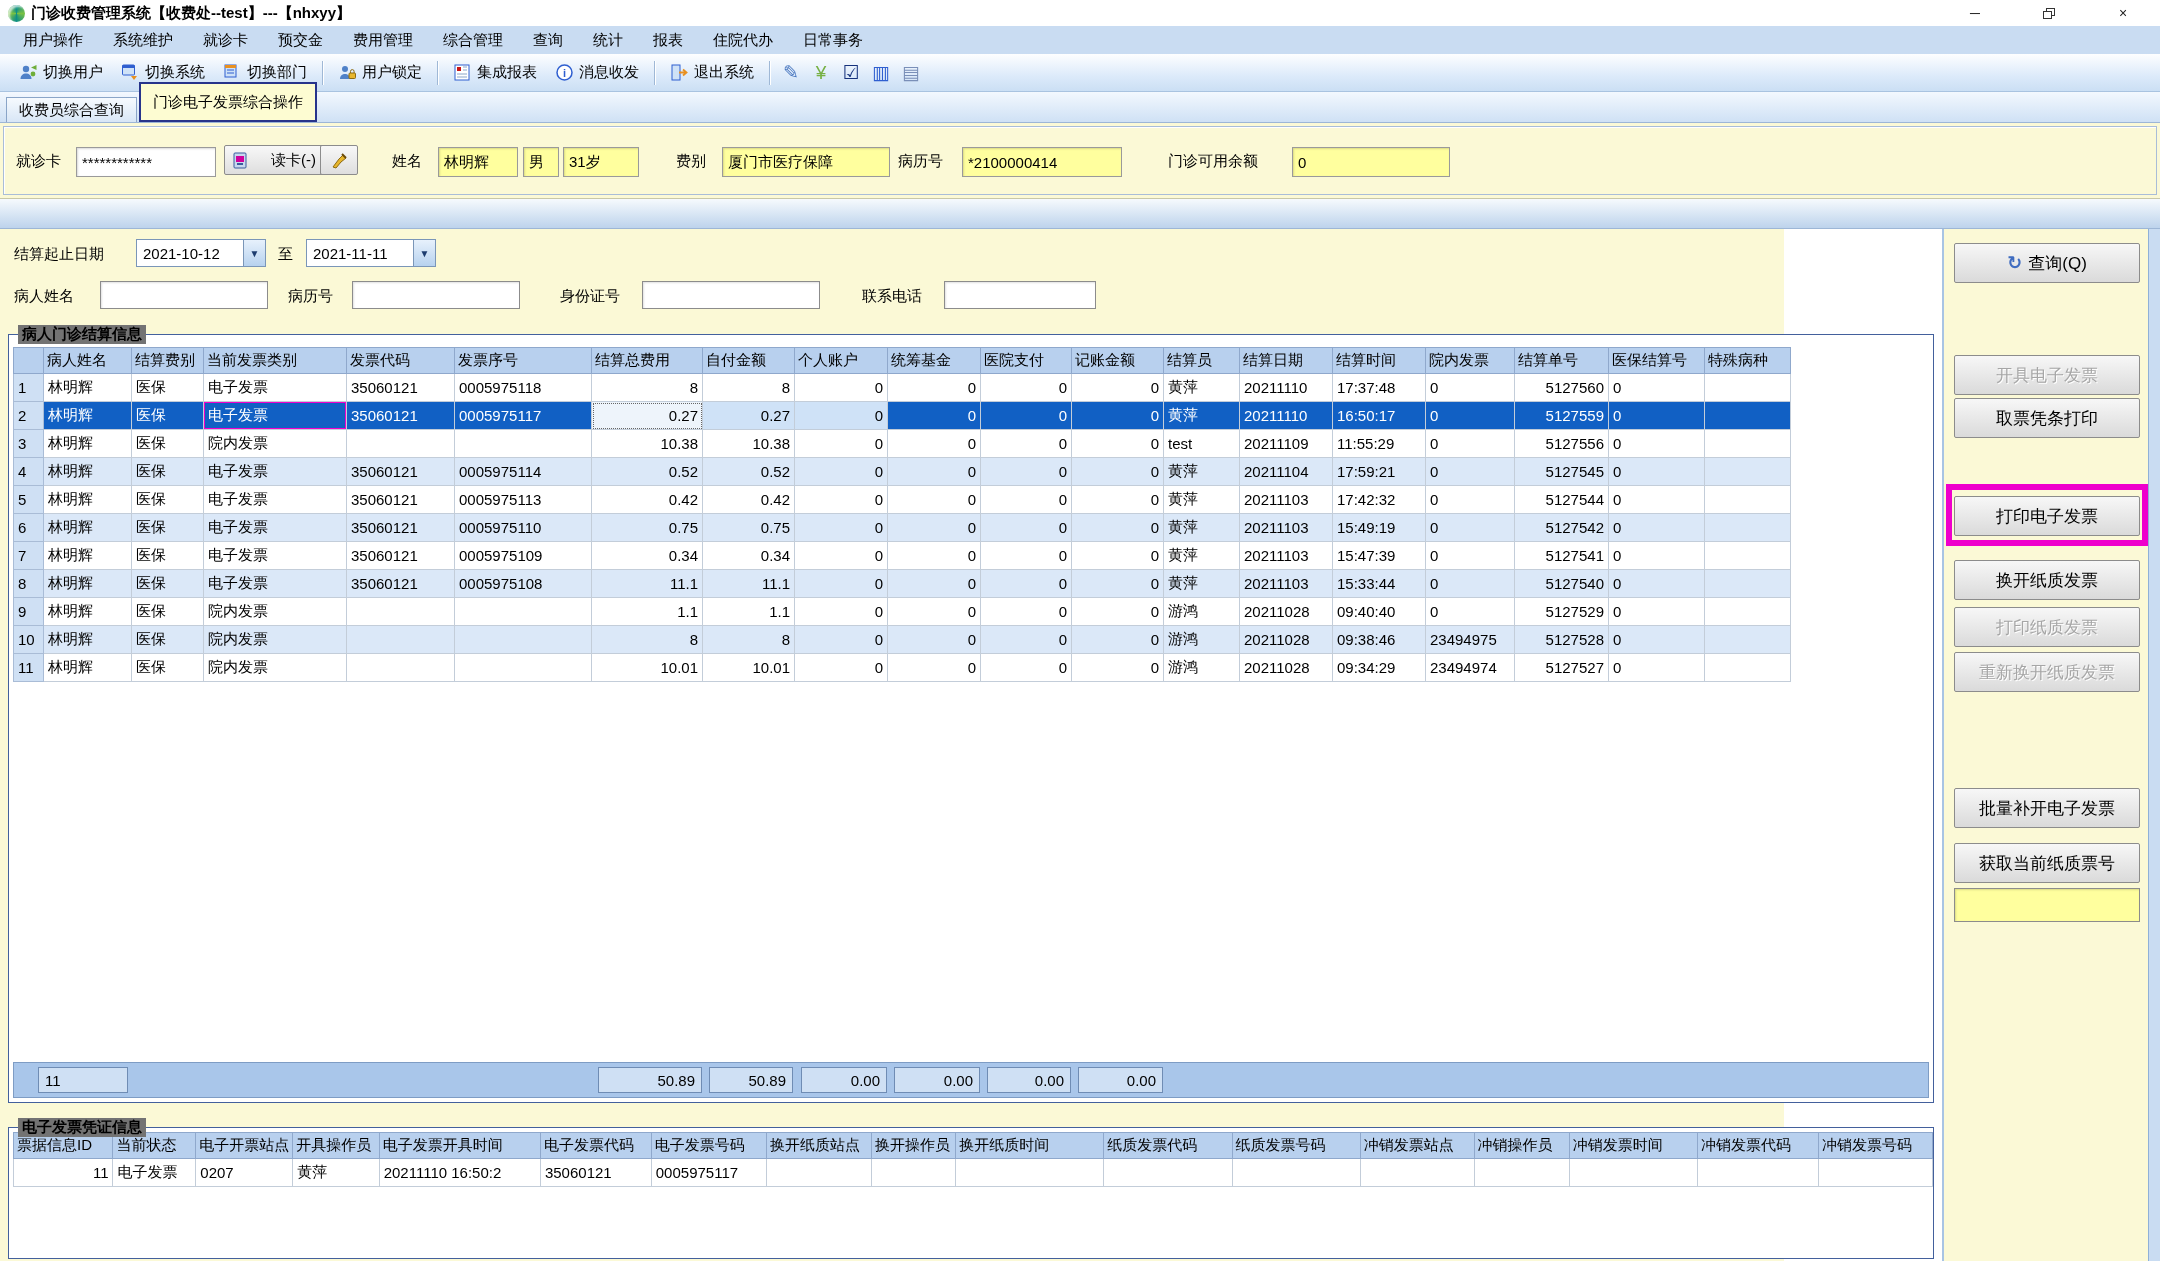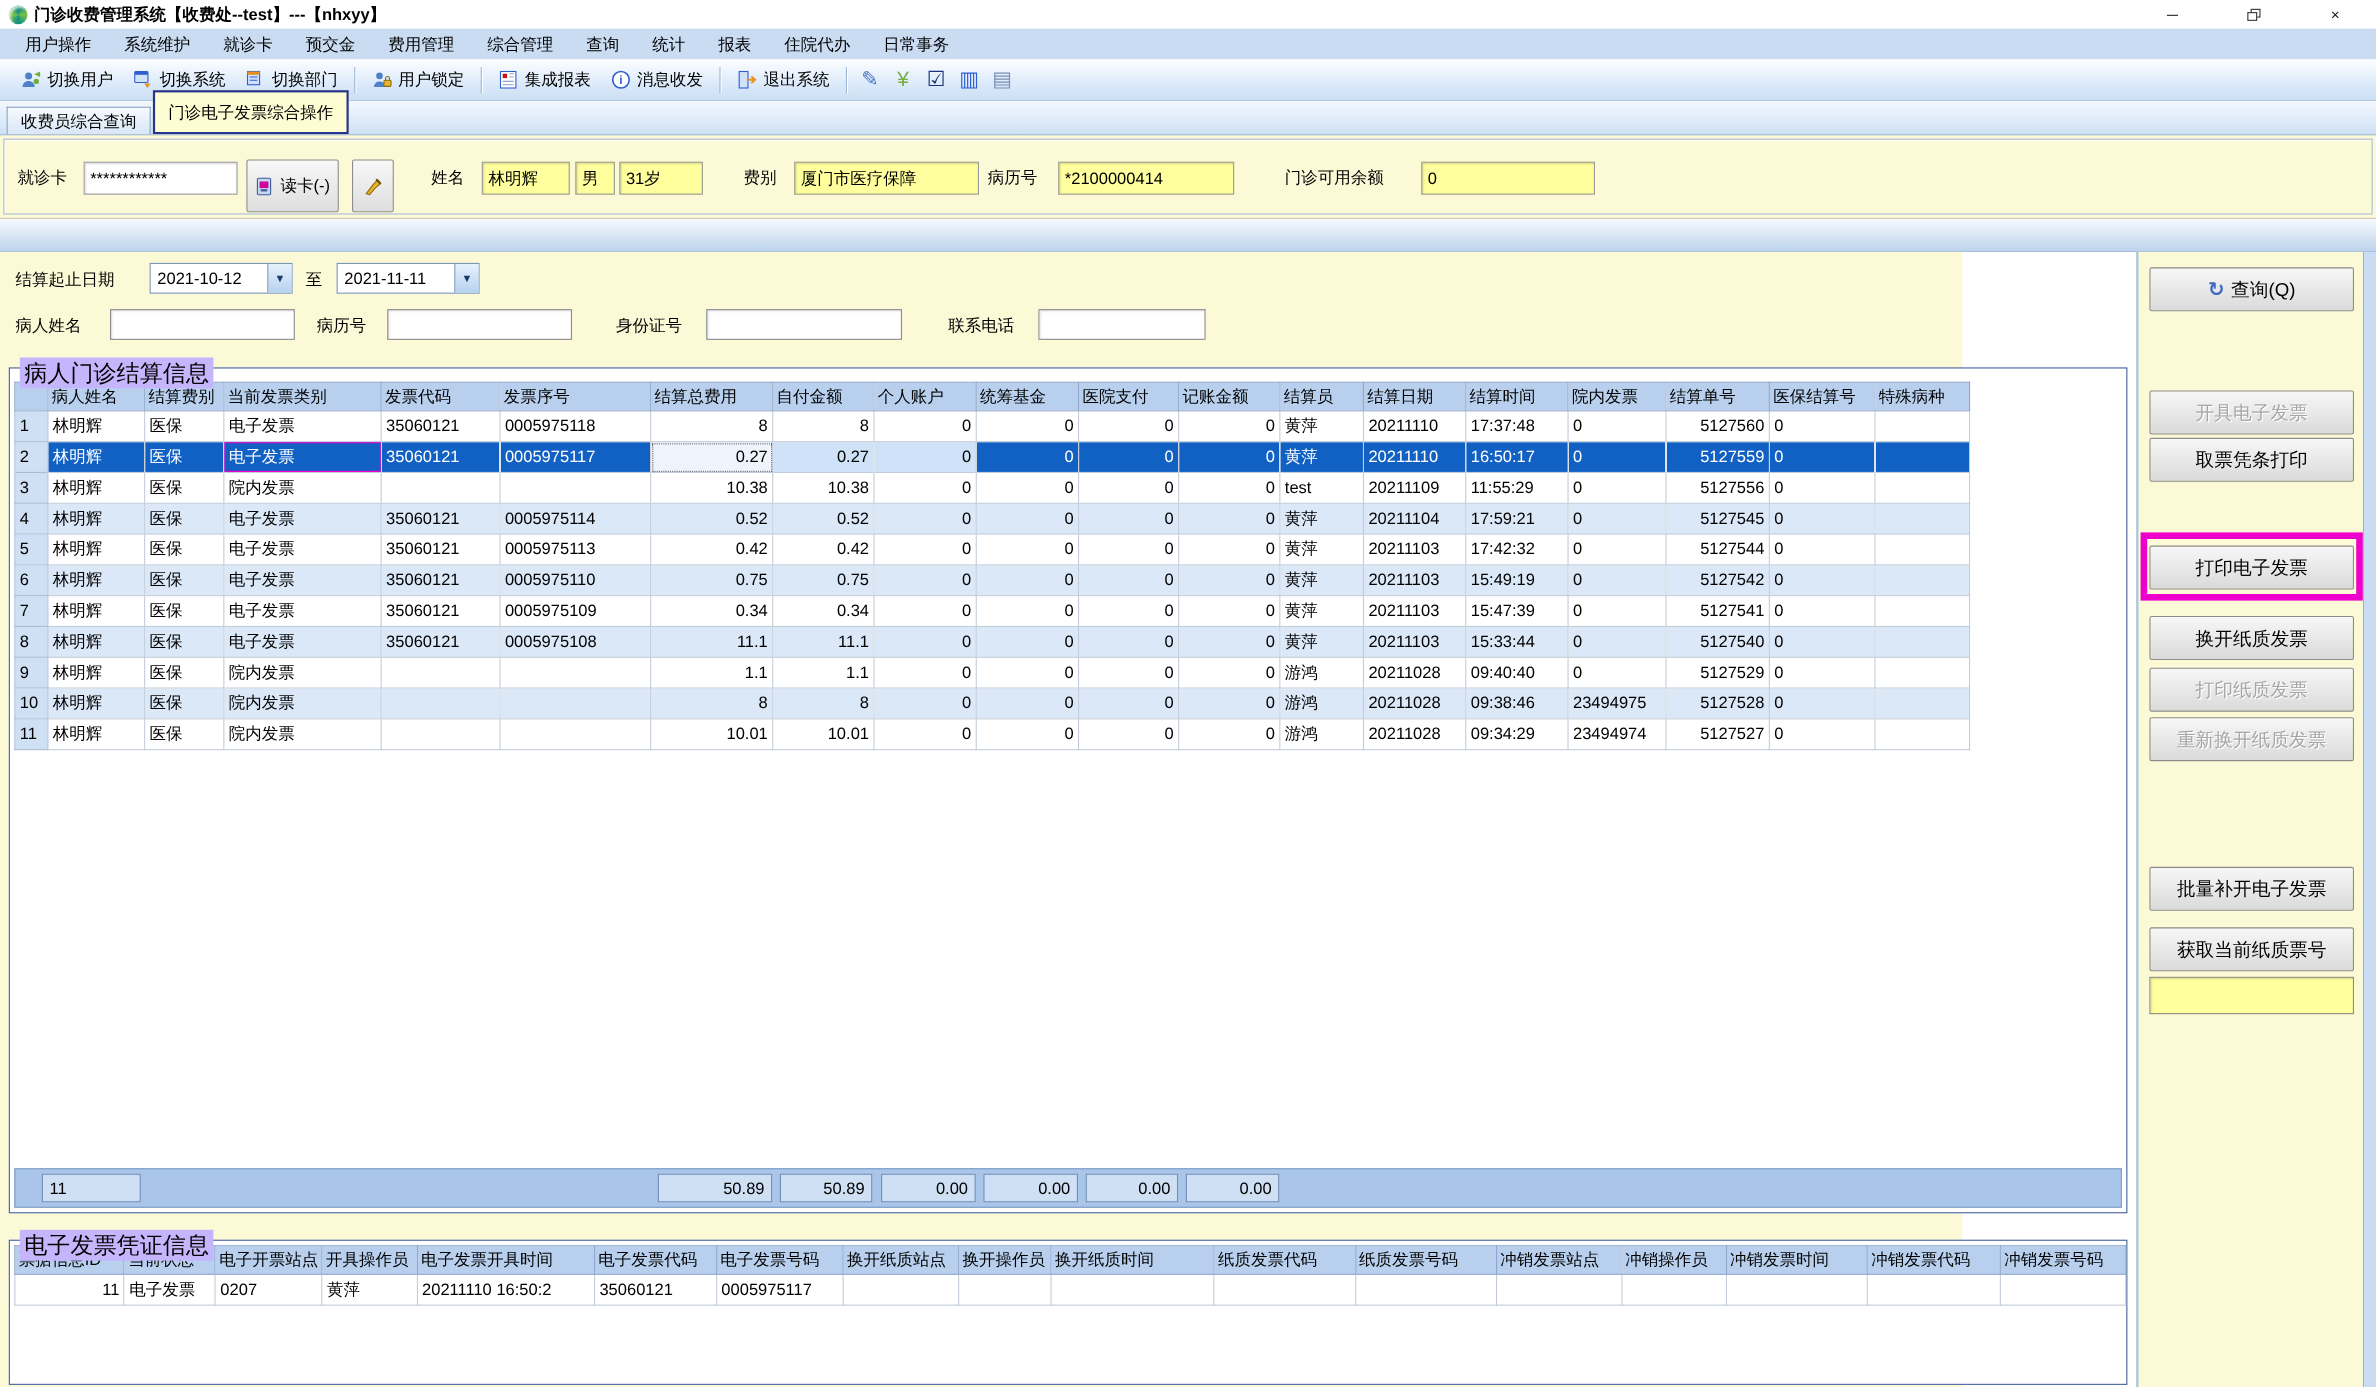--- a/index.html
+++ b/index.html
@@ -43,41 +43,41 @@
 
   
   .patientbar { position:absolute; top:122px; left:0; width:2160px; height:77px; background:#fbf9d6;
     border-top:1px solid #9db6d6; border-bottom:1px solid #c8c8a8; }
   .pb-inner { position:absolute; inset:3px; border:1px solid #a9bdd8; box-shadow:inset 1px 1px 0 #fff; }
   .pb-label { position:absolute; top:29px; font-size:15px; }
   .field { position:absolute; top:24px; height:30px; border:1px solid #9a9a9a;
     box-shadow:inset 1px 1px 2px rgba(0,0,0,.15); padding:0 5px; display:flex; align-items:center; font-size:15px; }
   .field.yellow { background:#ffff9e; }
   .field.white { background:#fff; }
-  .pb-btn { position:absolute; top:22px; height:48px; background:linear-gradient(#f8f8f8,#dedede);
-    border:1px solid #8c8c8c; border-radius:2px; display:flex; align-items:center; gap:4px; padding:14px 7px; font-size:15px; cursor:default; }
+  .pb-btn { position:absolute; top:22px; height:30px; background:linear-gradient(#f8f8f8,#dedede);
+    border:1px solid #8c8c8c; border-radius:2px; display:flex; align-items:center; gap:20px; padding:14px 7px; font-size:15px; cursor:default; }
 
   
   .band { position:absolute; top:199px; left:0; width:2160px; height:30px;
     background:linear-gradient(#f6fafd,#bdd3ec); border-bottom:1px solid #9db6d6; }
 
   
   .content { position:absolute; top:229px; left:0; width:1784px; height:1032px; background:#fbf9d6; }
 
   .filter-label { position:absolute; font-size:15px; }
   .date-box { position:absolute; height:28px; width:130px; background:#fff; border:1px solid #7a96b8; display:flex; }
   .date-text { flex:1; display:flex; align-items:center; padding-left:6px; font-size:15px; }
   .date-arrow { width:22px; background:linear-gradient(#e7f1fc,#b7d2ef); border-left:1px solid #7a96b8;
     display:flex; align-items:center; justify-content:center; font-size:10px; color:#1c3c6e; cursor:default; }
   .hint { position:absolute; color:#00a400; font-size:15px; }
   .f-input { position:absolute; height:28px; background:#fff; border:1px solid #8c8c8c; box-shadow:inset 1px 1px 2px rgba(0,0,0,.12); padding:0 4px; font-size:15px; font-family:inherit; }
 
   
   .groupbox { position:absolute; background:#fff; border:1px solid #43609c; }
-  .group-label { position:absolute; background:#c4b5fd; padding:0 4px; font-size:21px; z-index:3; }
+  .group-label { position:absolute; background:#737373; padding:0 4px; font-size:15px; z-index:3;font-weight:bold; }
 
   
   table.grid { border-collapse:collapse; table-layout:fixed; background:#fff; }
   table.grid th { background:#b8d0ee; border:1px solid #8fa8cc; font-weight:normal; font-size:15px;
     height:26px; padding:0 3px; text-align:left; white-space:nowrap; overflow:hidden; cursor:default; }
   table.grid td { border:1px solid #c3cdd9; font-size:15px; height:28px; padding:0 4px;
     white-space:nowrap; overflow:hidden; background:#fff; cursor:default; }
   table.grid td.num { text-align:right; }
   table.grid td.rowhead { background:#cfe0f4; border-color:#a9bcd6; }
   tr.alt td { background:#dbe8f8; }

